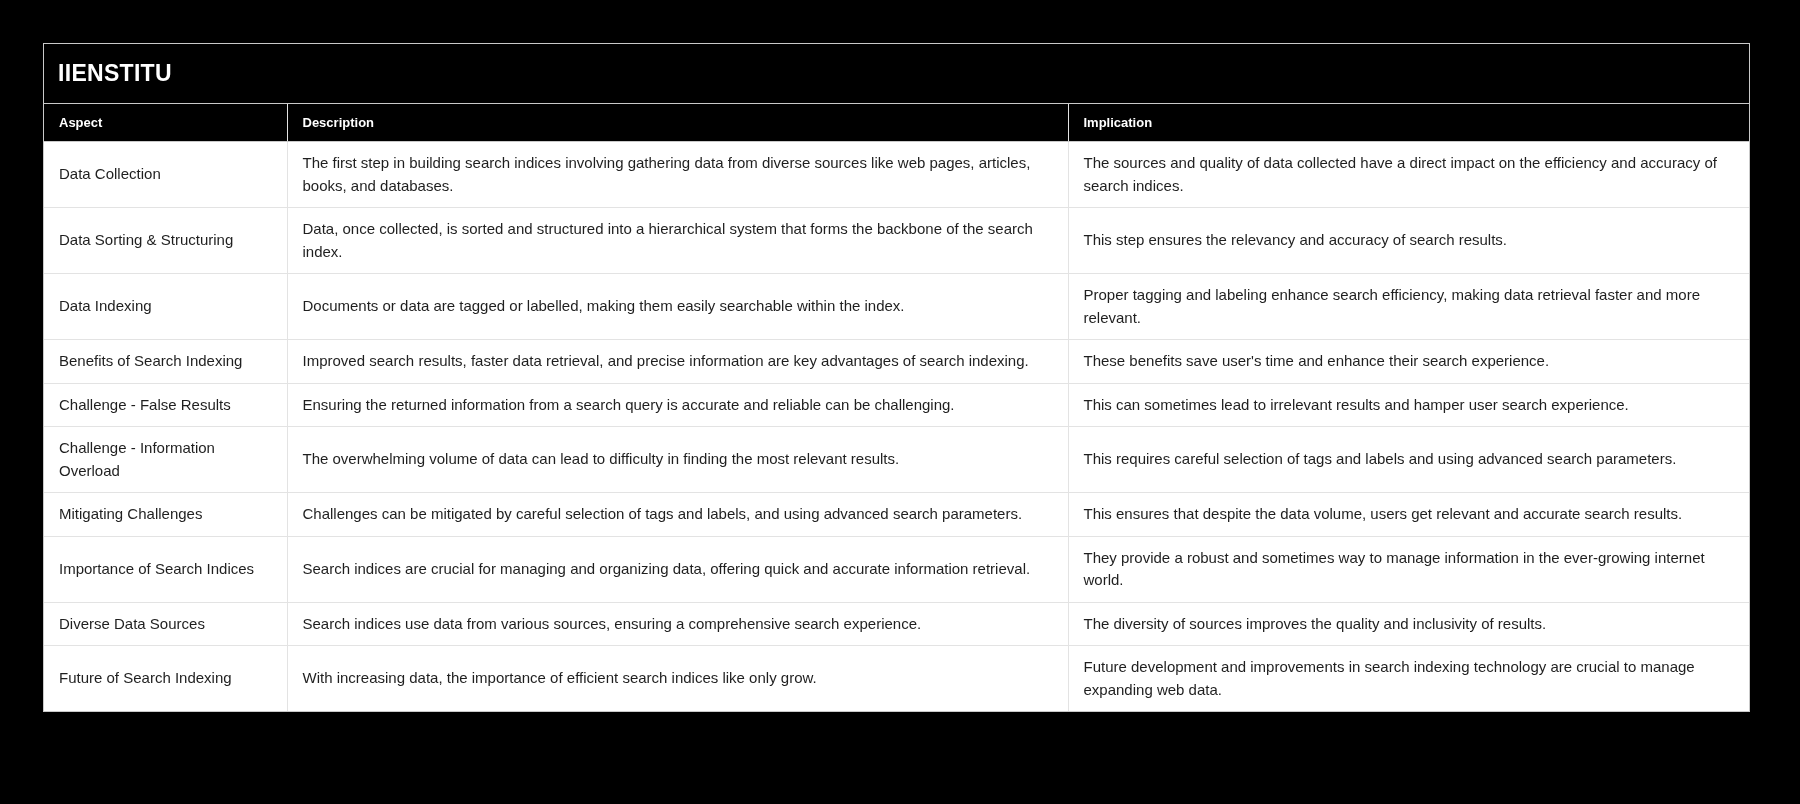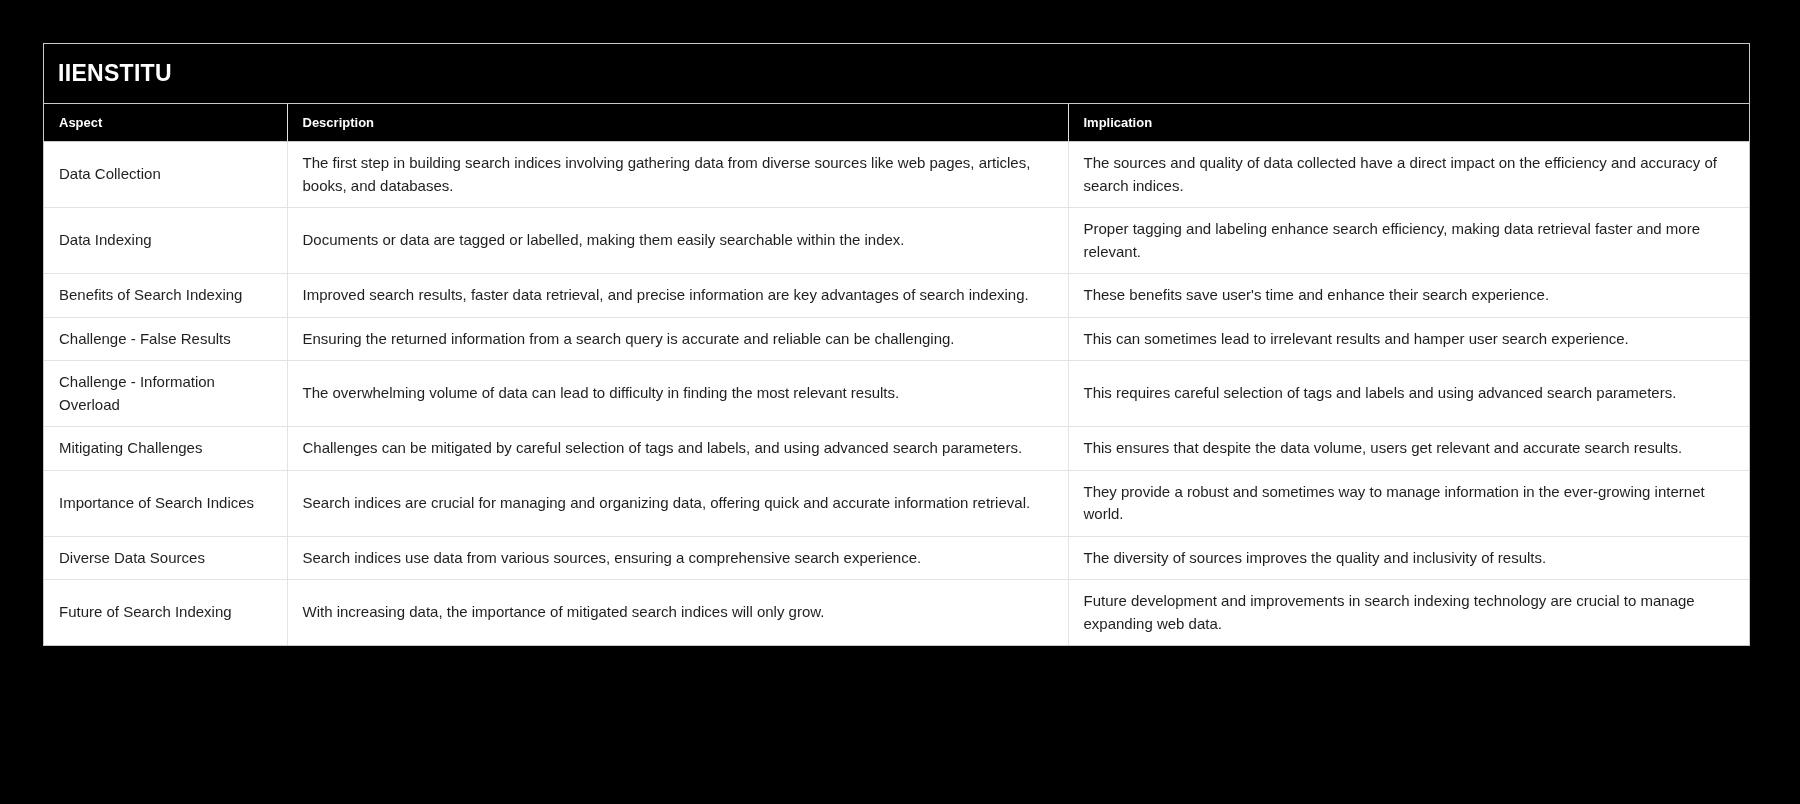--- a/index.html
+++ b/index.html
@@ -91,20 +91,25 @@
         <th>Implication</th>
       </tr>
     </thead>
     <tbody>
       <tr>
         <td>Data Collection</td>
         <td>The first step in building search indices involving gathering data from diverse sources like web pages, articles, books, and databases.</td>
         <td>The sources and quality of data collected have a direct impact on the efficiency and accuracy of search indices.</td>
       </tr>
       <tr>
+        <td>Data Sorting &amp; Structuring</td>
+        <td>Data, once collected, is sorted and structured into a hierarchical system that forms the backbone of the search index.</td>
+        <td>This step ensures the relevancy and accuracy of search results.</td>
+      </tr>
+      <tr>
         <td>Data Indexing</td>
         <td>Documents or data are tagged or labelled, making them easily searchable within the index.</td>
         <td>Proper tagging and labeling enhance search efficiency, making data retrieval faster and more relevant.</td>
       </tr>
       <tr>
         <td>Benefits of Search Indexing</td>
         <td>Improved search results, faster data retrieval, and precise information are key advantages of search indexing.</td>
         <td>These benefits save user's time and enhance their search experience.</td>
       </tr>
       <tr>
@@ -127,18 +132,18 @@
         <td>Search indices are crucial for managing and organizing data, offering quick and accurate information retrieval.</td>
         <td>They provide a robust and sometimes way to manage information in the ever-growing internet world.</td>
       </tr>
       <tr>
         <td>Diverse Data Sources</td>
         <td>Search indices use data from various sources, ensuring a comprehensive search experience.</td>
         <td>The diversity of sources improves the quality and inclusivity of results.</td>
       </tr>
       <tr>
         <td>Future of Search Indexing</td>
-        <td>With increasing data, the importance of mitigated search indices will only grow.</td>
+        <td>With increasing data, the importance of efficient search indices like only grow.</td>
         <td>Future development and improvements in search indexing technology are crucial to manage expanding web data.</td>
       </tr>
     </tbody>
   </table>
 </div>
 
 </body></html>

